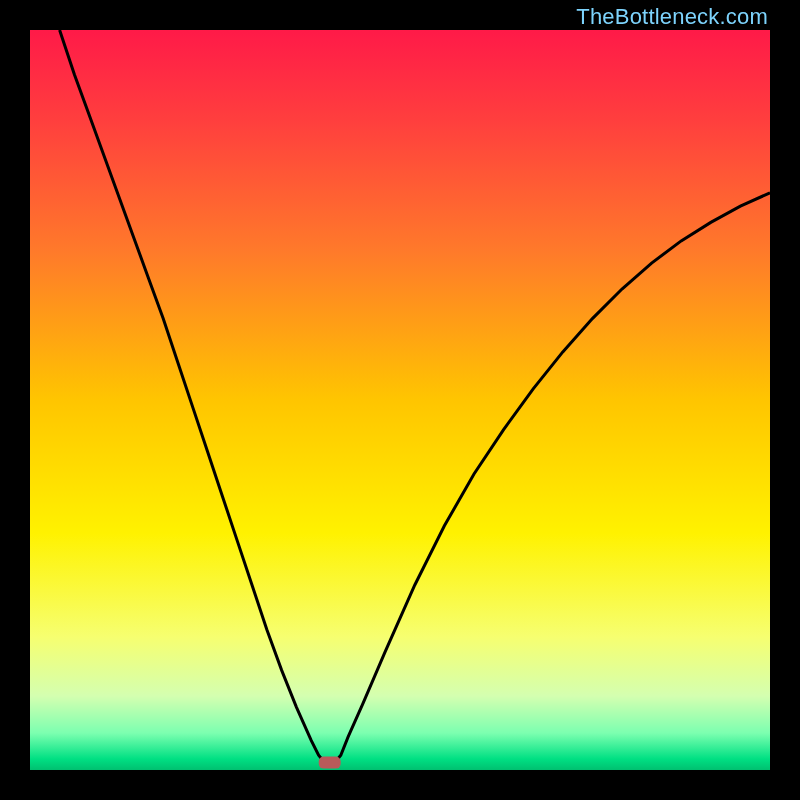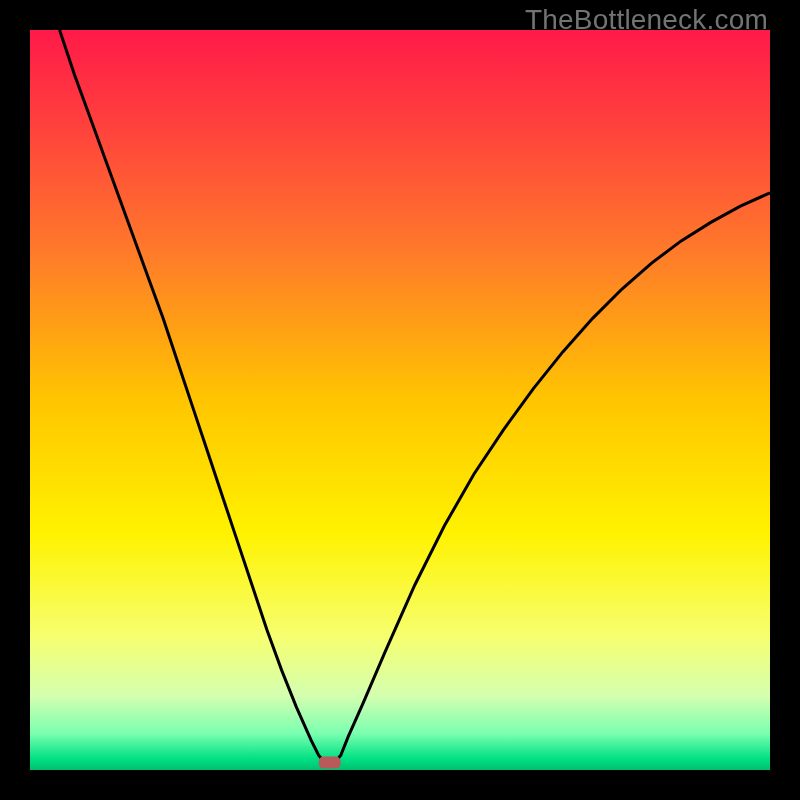--- a/index.html
+++ b/index.html
@@ -23,22 +23,22 @@
     position: absolute;
     left: 0;
     top: 0;
     width: 740px;
     height: 740px;
   }
   .watermark {
     position: absolute;
     top: 4px;
     right: 32px;
-    color: #737373;
-    font-size: 28px;
+    color: #7dd3fc;
+    font-size: 22px;
     font-weight: 500;
     letter-spacing: 0.2px;
   }
   svg { display: block; }
 </style>
 </head>
 <body>
 
 <div class="plot-frame">
   <svg class="plot-area" width="740" height="740" viewBox="0 0 740 740" preserveAspectRatio="none">

